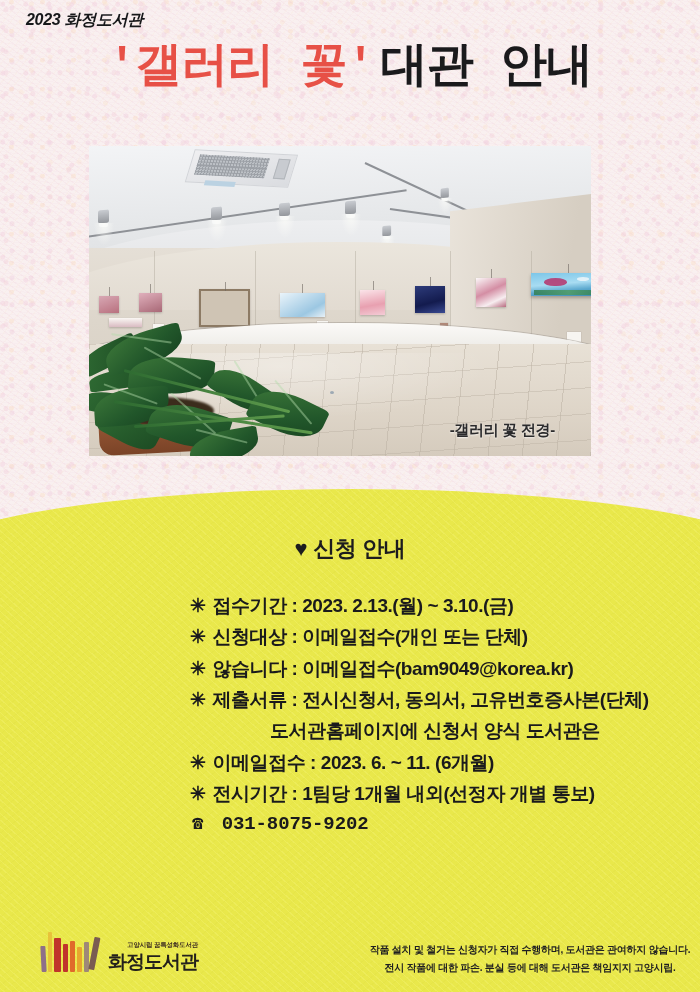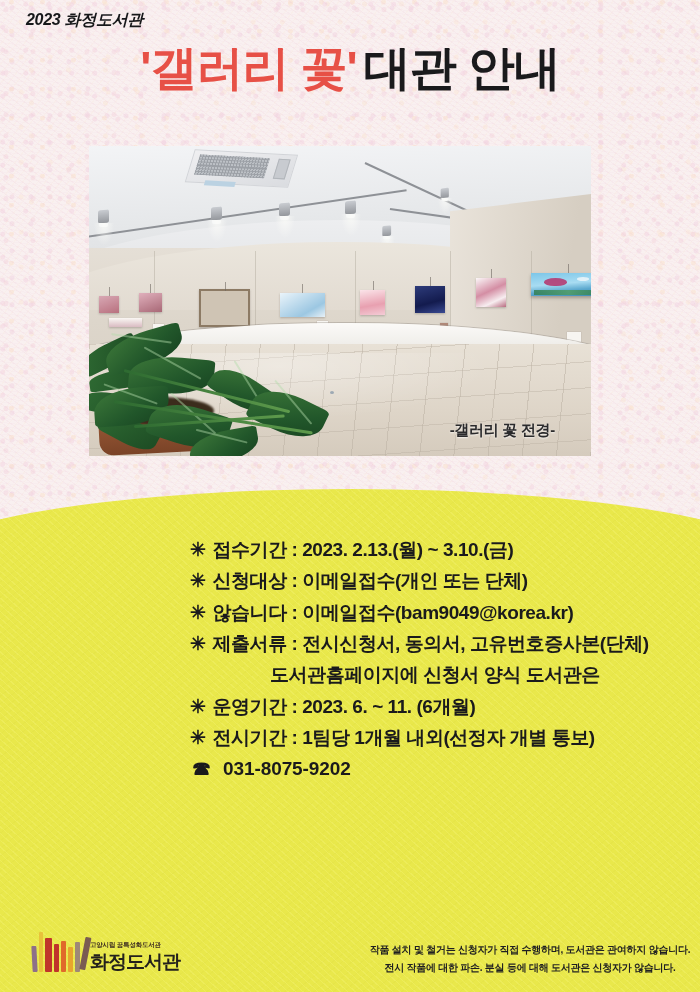--- a/index.html
+++ b/index.html
@@ -42,20 +42,21 @@
     font-size:16px; font-weight:bold; font-style:italic;
     letter-spacing:-.3px; color:#17181A;
     white-space:nowrap;
   }
 
   #title-row{
     position:absolute; left:0; right:0; top:44px;
     text-align:center;
     white-space:nowrap;
     line-height:1;
+    font-family:Liberation Mono, monospace;
   }
   .t-red{
     font-size:47px; font-weight:bold; color:#E75046;
     letter-spacing:-1px;
   }
   .t-dark{
     font-size:47px; font-weight:bold; color:#1A1A1C;
     letter-spacing:-1px; margin-left:7px;
   }
 
@@ -276,32 +277,32 @@
     line-height:1.65;
     white-space:nowrap;
   }
   .info-line.l1{ padding-left:170px; }
   .info-line.l2{ padding-left:170px; }
   .info-line.l3{ padding-left:170px; }
   .info-line.l4{ padding-left:170px; }
   .info-line.cont{ padding-left:250px; }
   .info-line.l5{ padding-left:170px; }
   .info-line.l6{ padding-left:170px; }
-  .info-line.tel{ padding-left:172px; letter-spacing:-.1px; }
+  .info-line.tel{ padding-left:172px; letter-spacing:-.1px;font-family:Liberation Mono, monospace; }
   .bullet{ margin-right:7px; }
 
   
   #footer{
     position:absolute; left:0; right:0; bottom:0;
     height:82px;
   }
 
   #logo{
-    position:absolute; left:32px; bottom:20px;
-    display:flex; align-items:flex-end; 
+    position:absolute; left:41px; bottom:20px;
+    display:flex; align-items:flex-end; gap:9px;text-align:right;
   }
   #logo-books{
     position:relative; width:58px; height:44px;
     display:flex; align-items:flex-end; gap:2px;
   }
   #logo-books span{ display:block; border-radius:1px; }
   #logo-text{ padding-bottom:1px; }
   #logo-sub{
     font-size:6.5px; font-weight:bold; color:#3A2A20;
     letter-spacing:-.2px; white-space:nowrap; margin-bottom:2px;
@@ -452,20 +453,23 @@
     <div class="stem" style="left:5%;  top:82%; width:40%; transform:rotate(9deg);"></div>
     <div class="stem" style="left:9%;  top:90%; width:30%; transform:rotate(-4deg);"></div>
 
     <div id="photo-caption">-갤러리 꽃 전경-</div>
   </div>
 
   <div id="yellow"></div>
 
   <div id="info">
 
+    <div id="info-heading">
+      <span class="heart">♥</span><span>신청 안내</span>
+    </div>
 
     <ul class="info-list">
 
       <li class="info-line l1">
         <span class="bullet">✳</span><span>접수기간</span> : <span>2023. 2.13.(월) ~ 3.10.(금)</span>
       </li>
 
       <li class="info-line l2">
         <span class="bullet">✳</span><span>신청대상</span> : <span>이메일접수(개인 또는 단체)</span>
       </li>
@@ -474,21 +478,21 @@
         <span class="bullet">✳</span><span>않습니다</span> : <span>이메일접수(bam9049@korea.kr)</span>
       </li>
 
       <li class="info-line l4">
         <span class="bullet">✳</span><span>제출서류</span> : <span>전시신청서, 동의서, 고유번호증사본(단체)</span>
       </li>
 
       <li class="info-line cont">도서관홈페이지에 신청서 양식 도서관은</li>
 
       <li class="info-line l5">
-        <span class="bullet">✳</span><span>운영기간</span> : <span>2023. 6. ~ 11. (6개월)</span>
+        <span class="bullet">✳</span><span>이메일접수</span> : <span>2023. 6. ~ 11. (6개월)</span>
       </li>
 
       <li class="info-line l6">
         <span class="bullet">✳</span><span>전시기간</span> : <span>1팀당 1개월 내외(선정자 개별 통보)</span>
       </li>
 
       <li class="info-line tel">
         <span class="bullet">☎</span>&nbsp;<span>031-8075-9202</span>
       </li>
 
@@ -509,18 +513,18 @@
         <span style="width:6px;  height:33px; background:#7A5C52; transform:rotate(11deg) translateY(-2px);"></span>
       </div>
       <div id="logo-text">
         <div id="logo-sub">고양시립 꿈특성화도서관</div>
         <div id="logo-name">화정도서관</div>
       </div>
     </div>
 
     <div id="notes">
       <div class="note">작품 설치 및 철거는 신청자가 직접 수행하며, 도서관은 관여하지 않습니다.</div>
-      <div class="note">전시 작품에 대한 파손. 분실 등에 대해 도서관은 신청자가 않습니다.</div>
+      <div class="note">전시 작품에 대한 파손. 분실 등에 대해 도서관은 책임지지 고양시립.</div>
     </div>
 
   </div>
 
 </div>
 
 </body></html>

